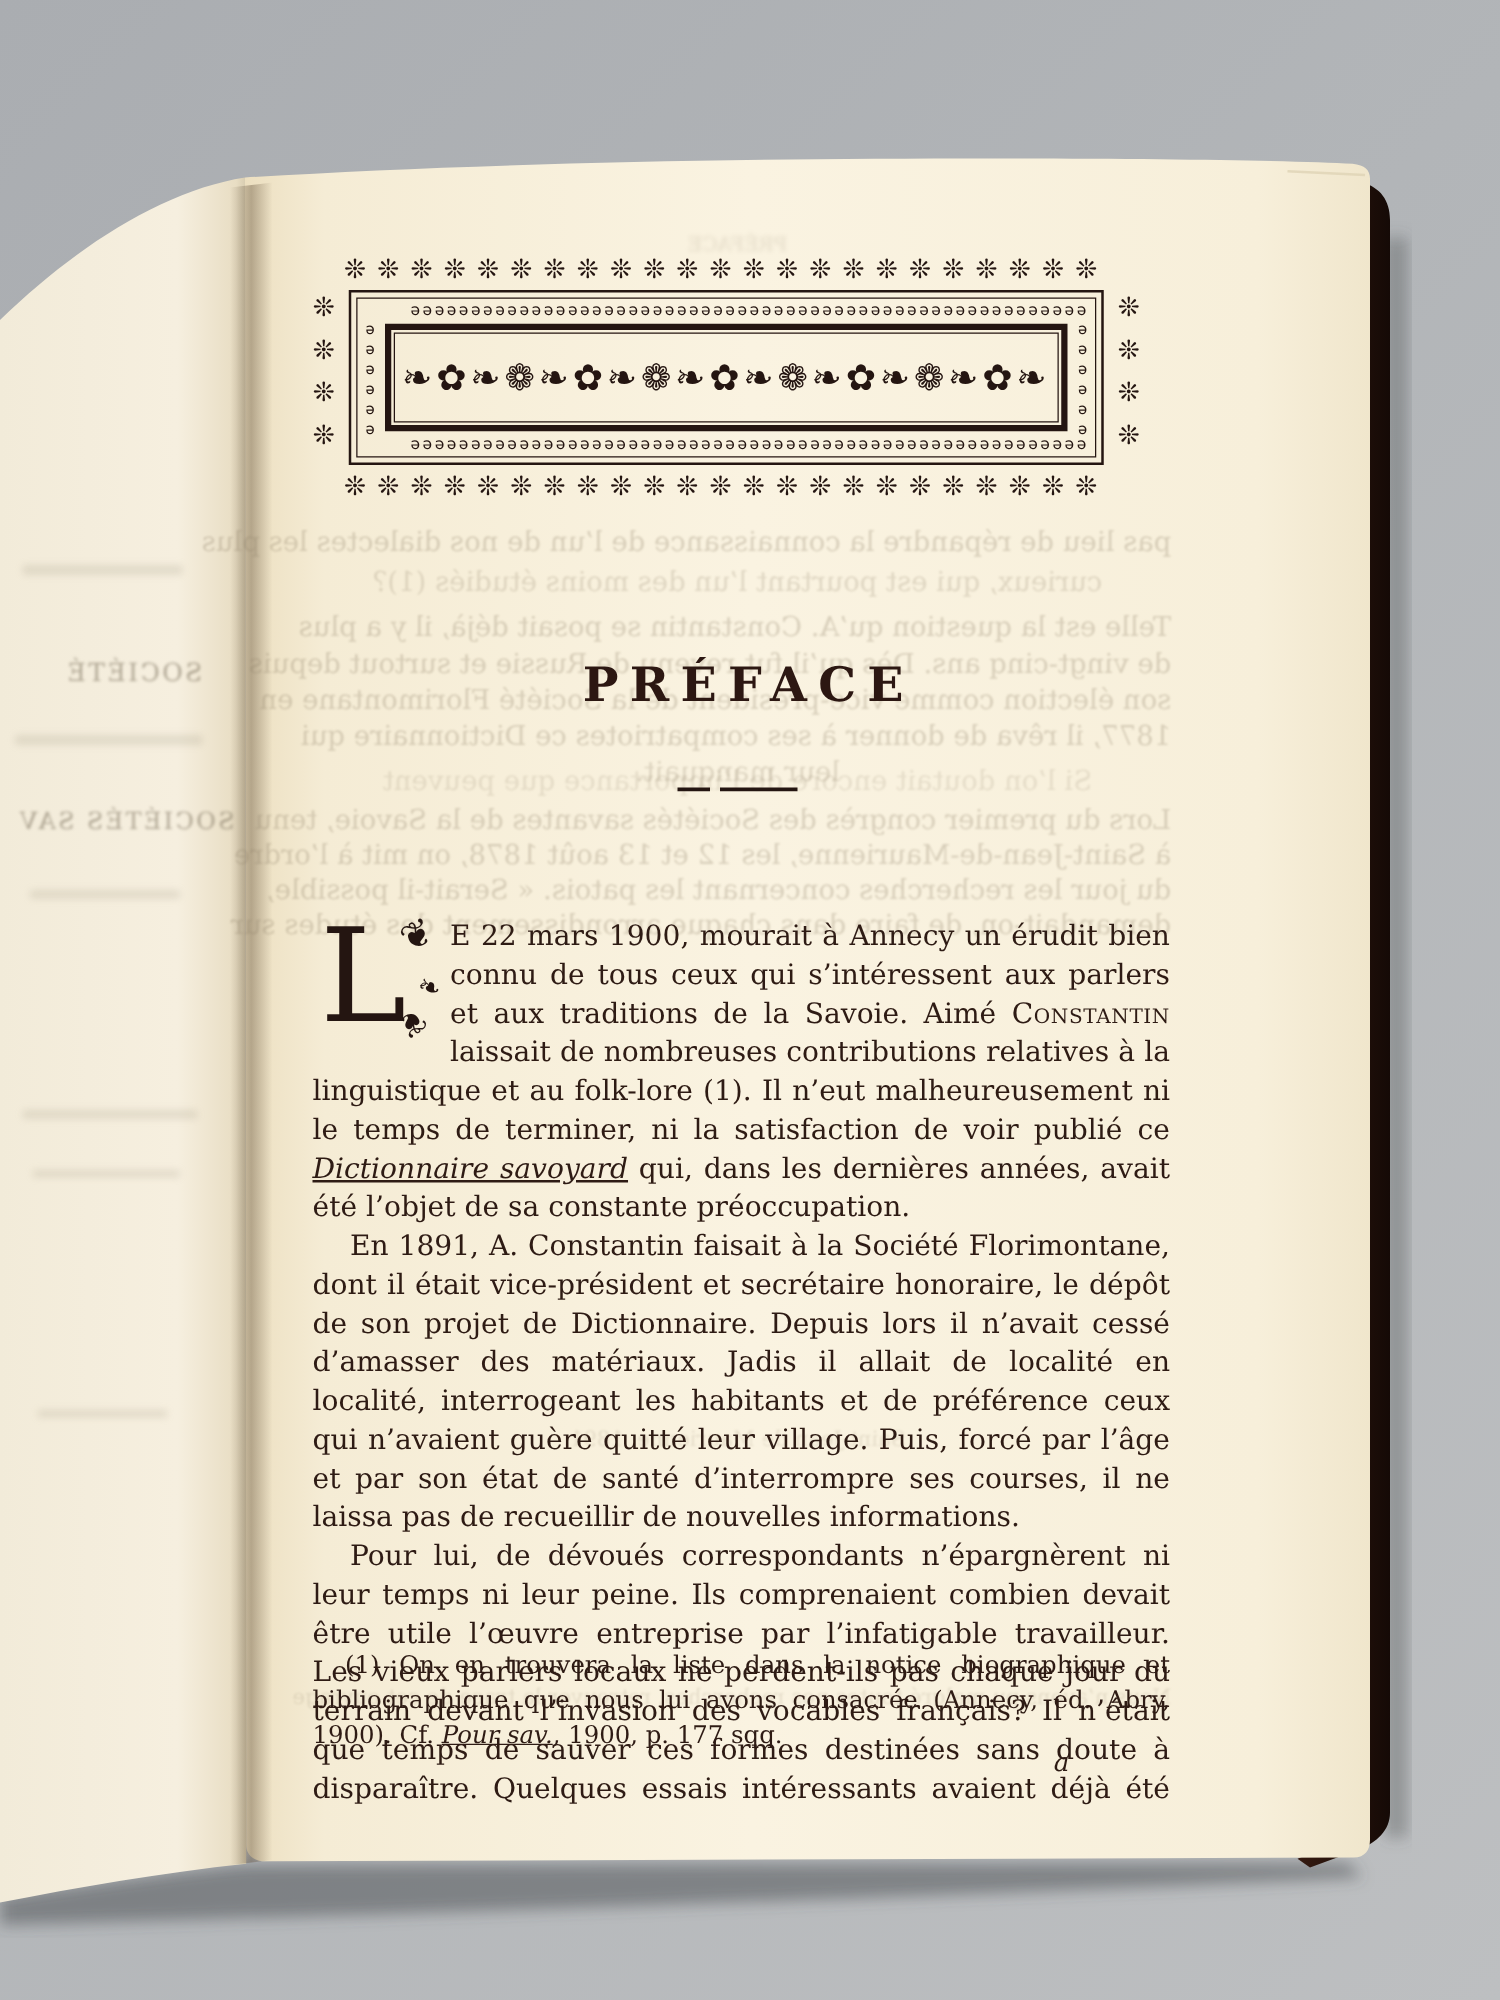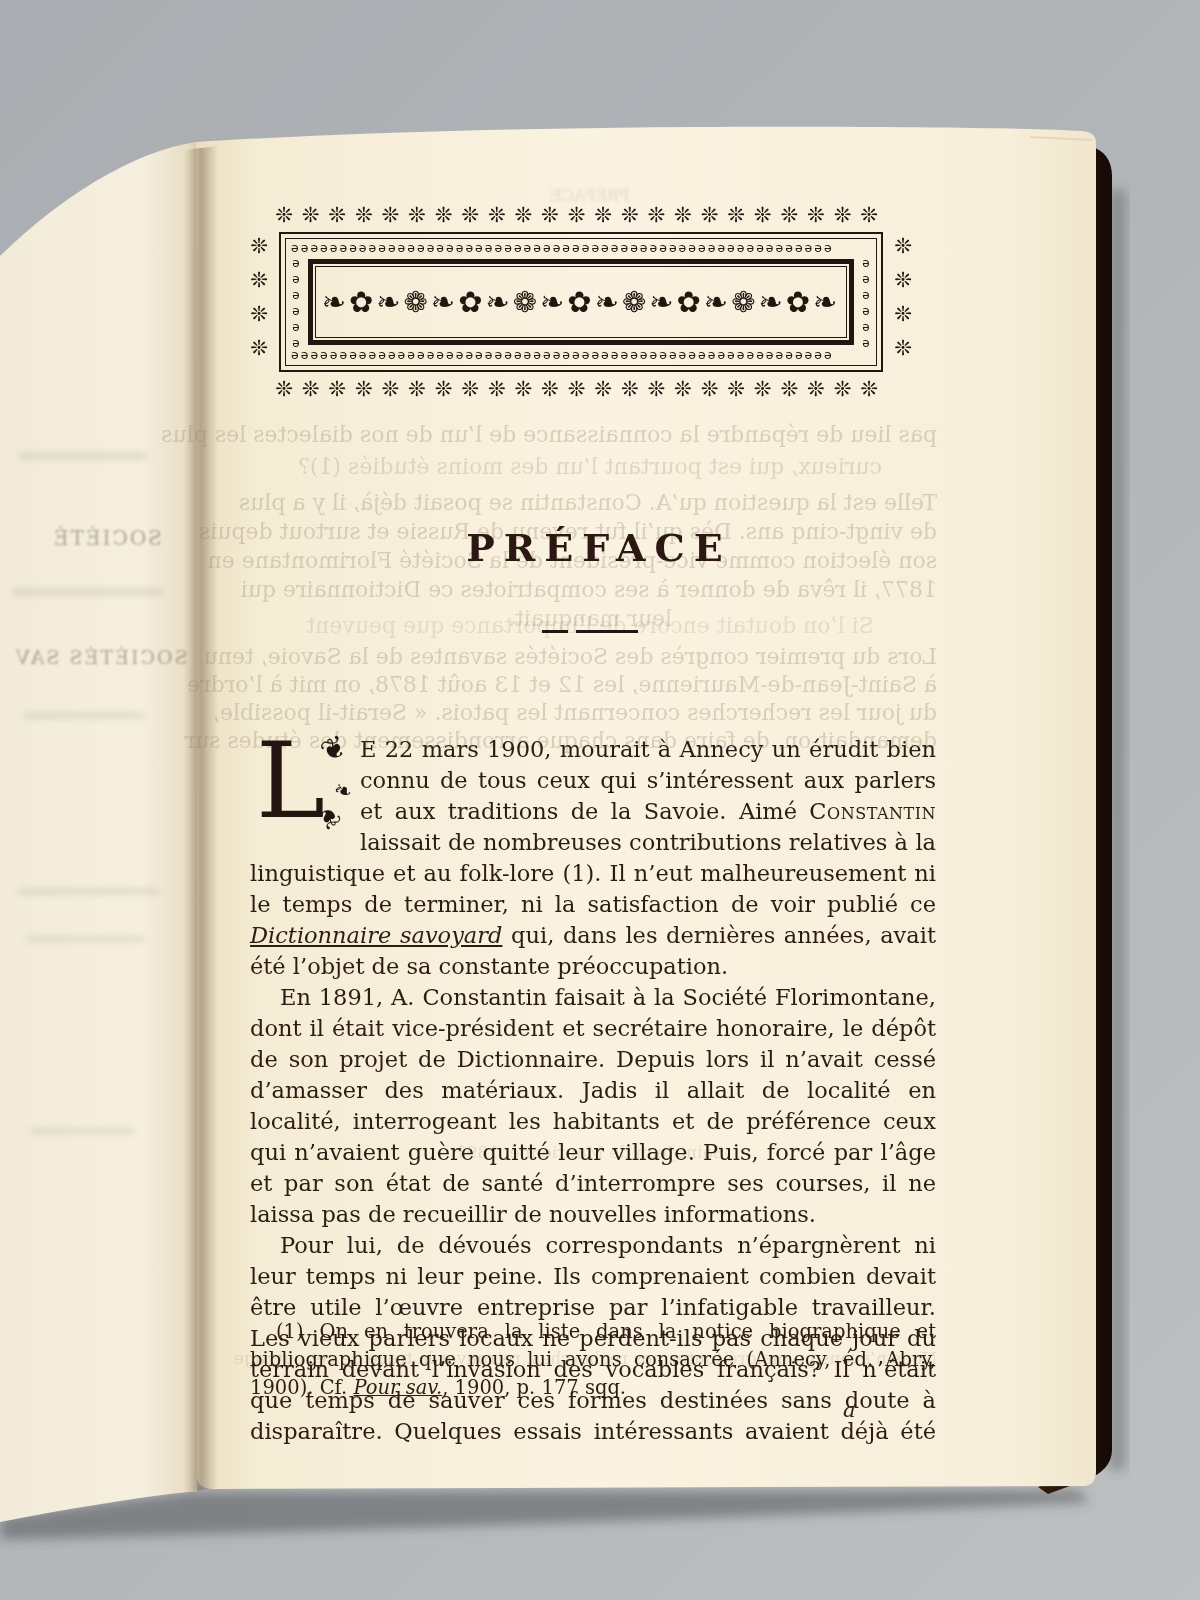--- a/index.html
+++ b/index.html
@@ -25,21 +25,21 @@
   .orn-row{position:absolute;left:0;right:0;height:26px;line-height:26px;font-size:21px;
            letter-spacing:9px;text-align:center;white-space:nowrap;overflow:hidden;}
   .orn-row.top{top:0;} .orn-row.bottom{bottom:0;}
   .orn-col{position:absolute;top:27px;bottom:27px;width:26px;writing-mode:vertical-rl;
            text-orientation:upright;font-size:21px;letter-spacing:10px;text-align:center;
            white-space:nowrap;overflow:hidden;line-height:26px;}
   .orn-col.left{left:1px;} .orn-col.right{right:1px;}
   .orn-frame{position:absolute;left:34px;right:34px;top:30px;bottom:30px;
              border:2px solid #241511;outline:1px solid #241511;outline-offset:-7px;}
   .scroll-row{position:absolute;left:10px;right:10px;height:15px;line-height:14px;
-              font-size:12.5px;letter-spacing:2px;text-align:left;white-space:nowrap;overflow:hidden;}
+              font-size:12.5px;letter-spacing:2px;text-align:right;white-space:nowrap;overflow:hidden;}
   .scroll-row.top{top:7px;} .scroll-row.bottom{bottom:7px;}
   .scroll-col{position:absolute;top:22px;bottom:22px;width:14px;writing-mode:vertical-rl;
               text-orientation:upright;font-size:12px;letter-spacing:2px;white-space:nowrap;
               overflow:hidden;text-align:center;}
   .scroll-col.left{left:8px;} .scroll-col.right{right:8px;}
   .floral-panel{position:absolute;left:27px;right:27px;top:25px;bottom:25px;border:5px solid #241511;}
   .floral-inner{position:absolute;left:2px;right:2px;top:2px;bottom:2px;border:1px solid #241511;
                 display:flex;align-items:center;justify-content:center;overflow:hidden;}
   .floral-row{font-size:29px;letter-spacing:3px;white-space:nowrap;}
 

